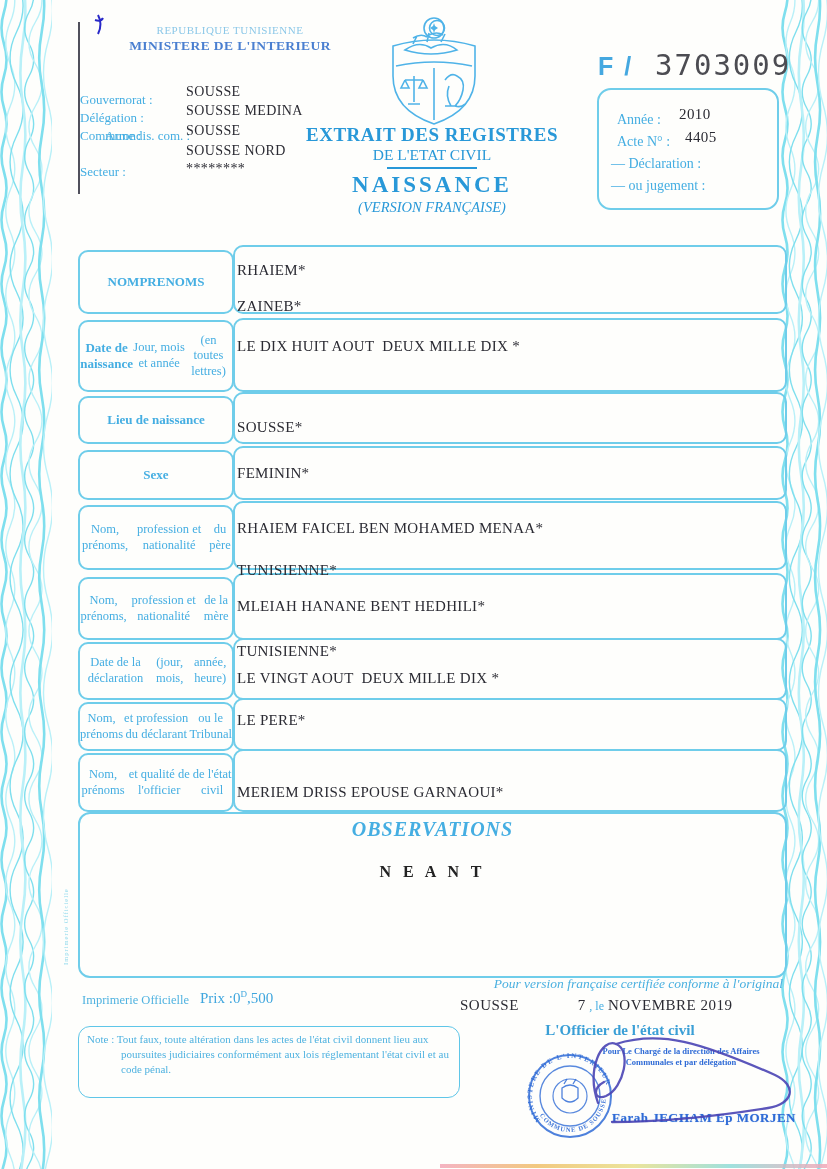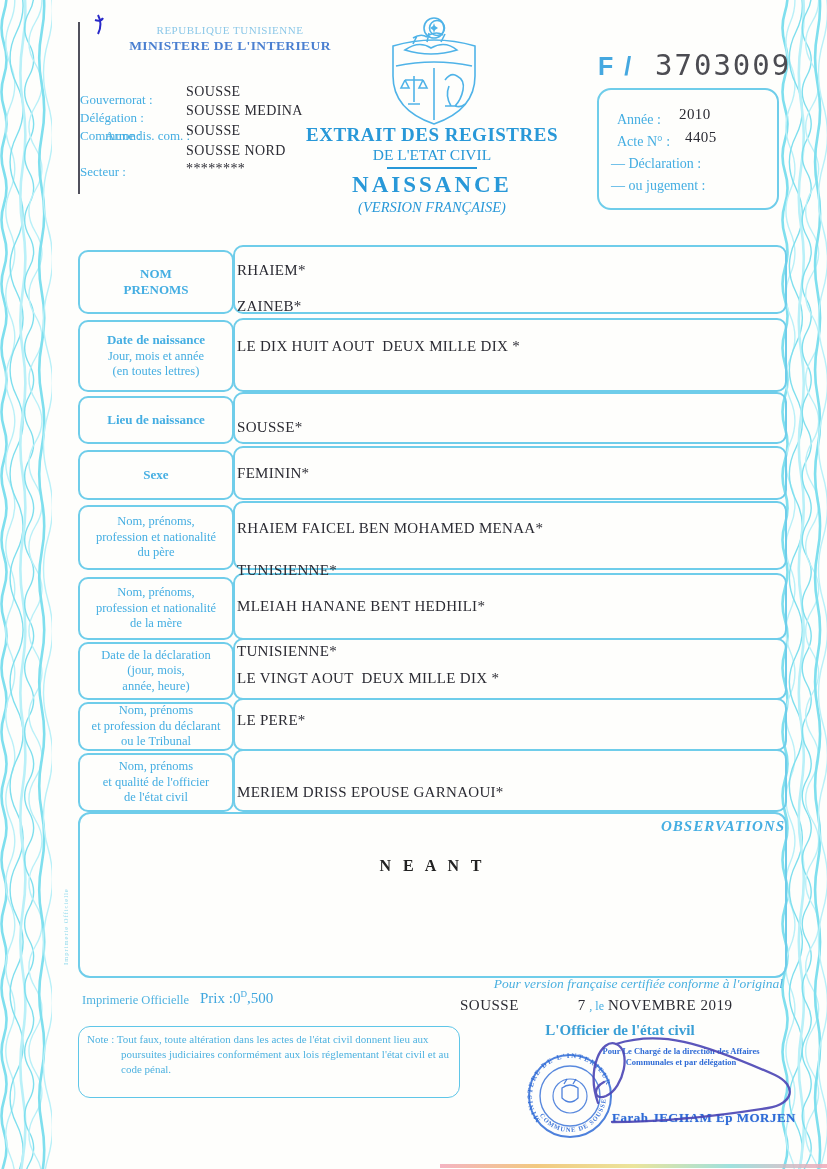--- a/index.html
+++ b/index.html
@@ -6,21 +6,21 @@
   .page{
     position:relative; width:827px; height:1169px;
     background:#fefefc; overflow:hidden;
     font-family:"Liberation Serif", serif; color:#2e2e38;
   }
   .abs{position:absolute;}
   .val{font-size:15px;color:#2b2b33;white-space:pre;letter-spacing:.3px;}
   .lbl-box{
     position:absolute; left:78px; width:152px;
     border:2px solid #6fcdea; border-radius:10px;
-    display:flex; flex-direction:column; justify-content:center; align-items:center;
+    display:flex; flex-direction:row; justify-content:center; align-items:center;
     text-align:center; color:#45aee2; font-size:12.5px; line-height:1.25;
     background:transparent;
   }
   .lbl-box .b{font-weight:bold;font-size:13px;}
   .val-box{
     position:absolute; left:233px; width:550px;
     border:2px solid #6fcdea; border-radius:10px;
   }
   .hdr-label{font-size:13px;color:#45aee2;}
   .admin-val{font-size:14px;color:#2b2b33;letter-spacing:.4px;}
@@ -182,21 +182,21 @@
   <div class="abs val" style="left:237px;top:465px;">FEMININ*</div>
   <div class="abs val" style="left:237px;top:520px;">RHAIEM FAICEL BEN MOHAMED MENAA*</div>
   <div class="abs val" style="left:237px;top:562px;">TUNISIENNE*</div>
   <div class="abs val" style="left:237px;top:598px;">MLEIAH HANANE BENT HEDHILI*</div>
   <div class="abs val" style="left:237px;top:643px;">TUNISIENNE*</div>
   <div class="abs val" style="left:237px;top:670px;">LE VINGT AOUT  DEUX MILLE DIX *</div>
   <div class="abs val" style="left:237px;top:712px;">LE PERE*</div>
   <div class="abs val" style="left:237px;top:784px;">MERIEM DRISS EPOUSE GARNAOUI*</div>
 
   <div class="abs" style="left:78px;top:812px;width:705px;height:162px;border:2px solid #6fcdea;border-radius:12px;">
-    <div style="text-align:right;margin-top:4px;font-size:15px;font-weight:bold;font-style:italic;color:#45aee2;letter-spacing:1px;">OBSERVATIONS</div>
+    <div style="text-align:center;margin-top:4px;font-size:20px;font-weight:bold;font-style:italic;color:#45aee2;letter-spacing:1px;">OBSERVATIONS</div>
     <div style="text-align:center;margin-top:22px;font-size:16px;font-weight:bold;color:#222;letter-spacing:4px;">N E A N T</div>
   </div>
   <div class="abs vert-side" style="left:62px;top:965px;">Imprimerie Officielle</div>
 
   <div class="abs" style="left:82px;top:993px;font-size:12.5px;color:#4fb2e0;">Imprimerie Officielle</div>
   <div class="abs" style="left:200px;top:989px;font-size:15px;color:#3fa6de;">
     <span>Prix :0</span><sup style="font-size:9px;">D</sup><span>,500</span>
   </div>
 
   <div class="abs" style="left:420px;top:976px;width:363px;text-align:right;font-style:italic;font-size:13.5px;color:#4ab0e0;">Pour version française certifiée conforme à l'original</div>

